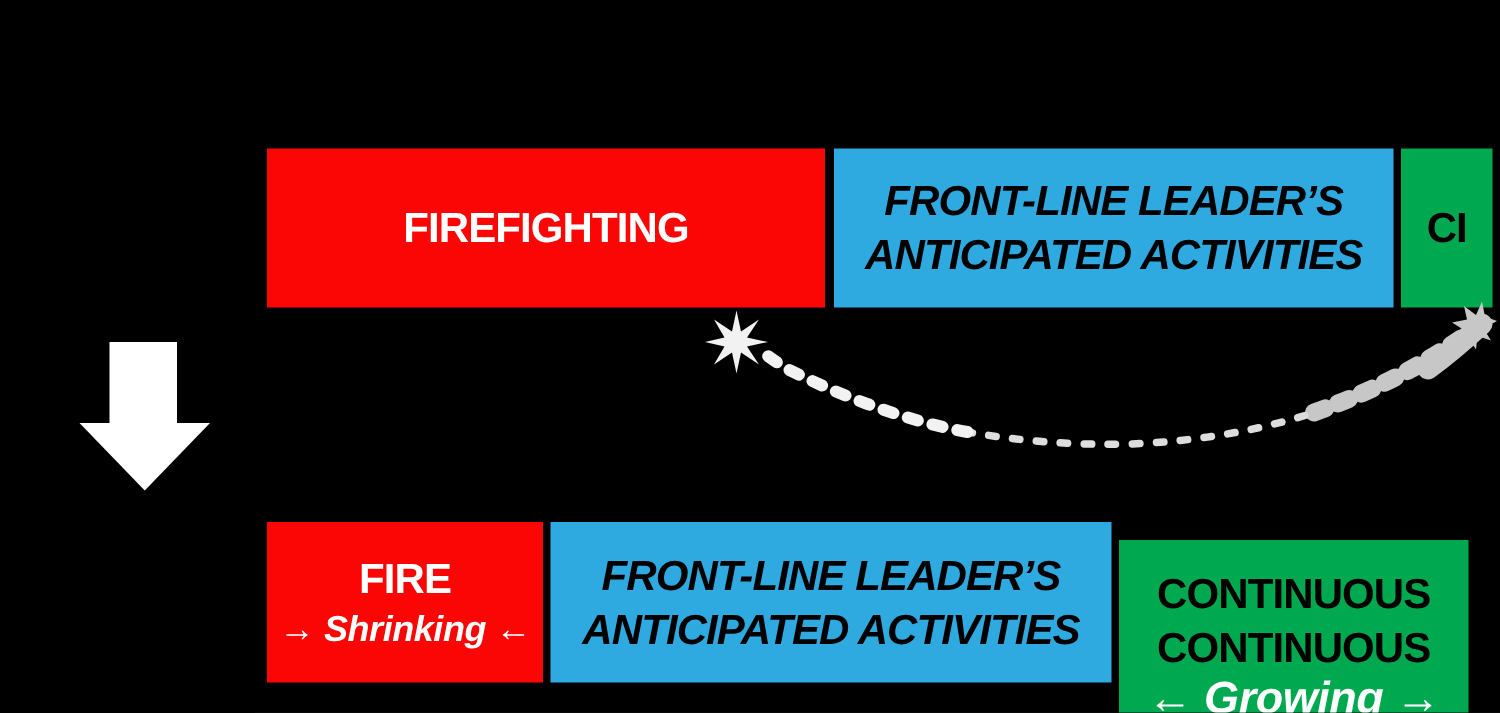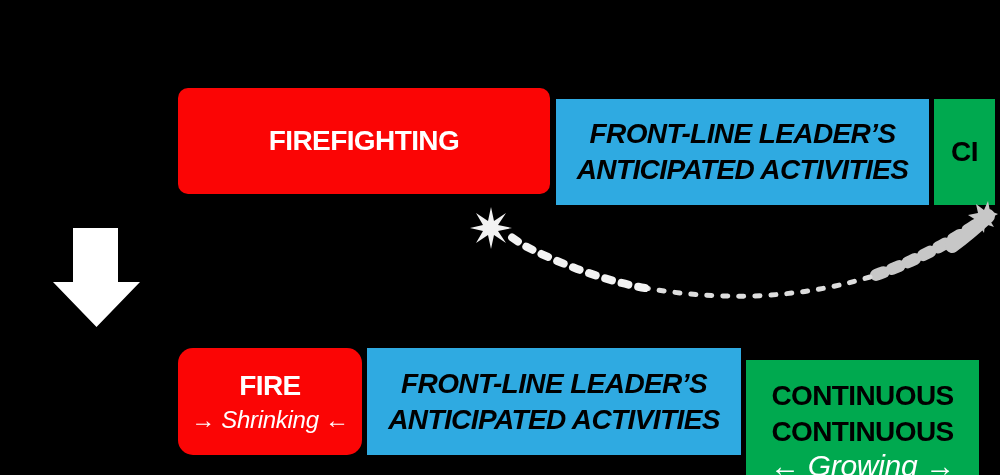--- a/index.html
+++ b/index.html
@@ -20,32 +20,32 @@
   .box.red{ background:var(--box_red); }
   .box.blue{ background:var(--box_blue);font-style:italic; }
   .box.green{ background:var(--box_green); }
   .caps{
     font-weight:bold; font-size:28px; line-height:36px; letter-spacing:-0.6px;
     white-space:nowrap;
   }
   .caps.white{ color:var(--text_white); }
   .caps.black{ color:var(--text_black); }
   .annotation{
-    font-weight:normal; font-style:italic; color:var(--text_white);
+    font-weight:bold; font-style:italic; color:var(--text_white);
     line-height:31px; white-space:nowrap; letter-spacing:-0.3px;
   }
   .annotation.shrink{ font-size:24px; }
   .annotation.grow{ font-size:30px; }
 
   
-  .top-red   { left:178px; top:88px;  width:372px; height:106px;border-radius:10px; }
+  .top-red   { left:178px; top:99px;  width:372px; height:106px; }
   .top-blue  { left:556px; top:99px;  width:373px; height:106px; }
   .top-green { left:934px; top:99px;  width:61px;  height:106px; }
   
-  .bot-red   { left:178px; top:348px; width:184px; height:107px;border-radius:15px; }
+  .bot-red   { left:178px; top:348px; width:184px; height:107px; }
   .bot-blue  { left:367px; top:348px; width:374px; height:107px; }
   .bot-green { left:746px; top:360px; width:233px; height:139px; }
 
   svg.overlay{ position:absolute; left:0; top:0; pointer-events:none; }
 </style>
 </head>
 <body>
 
 <div class="canvas">
 

